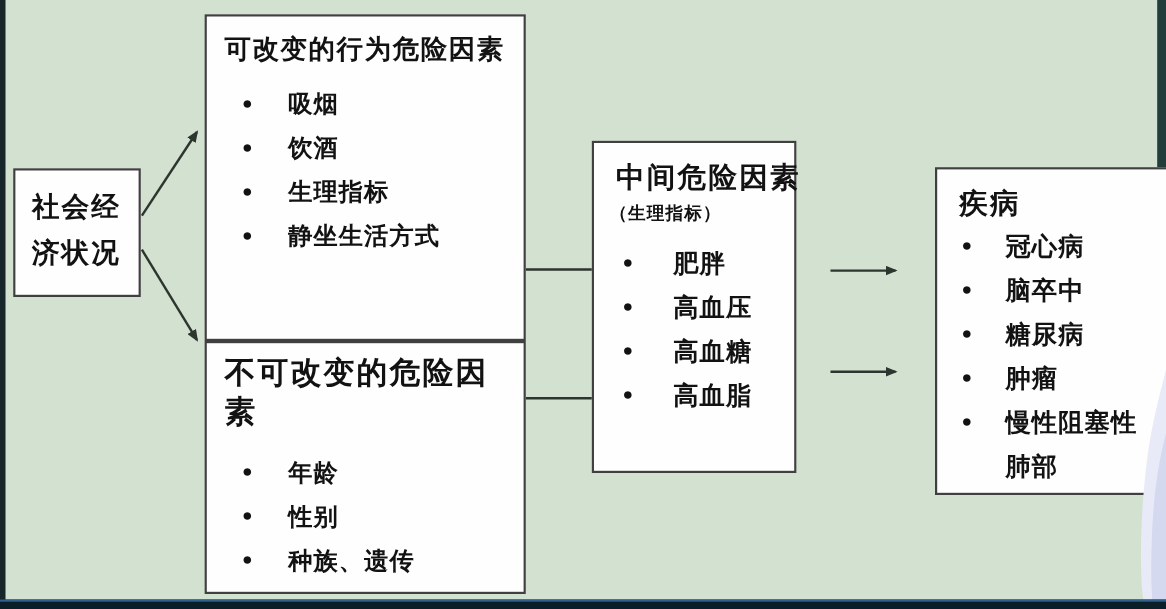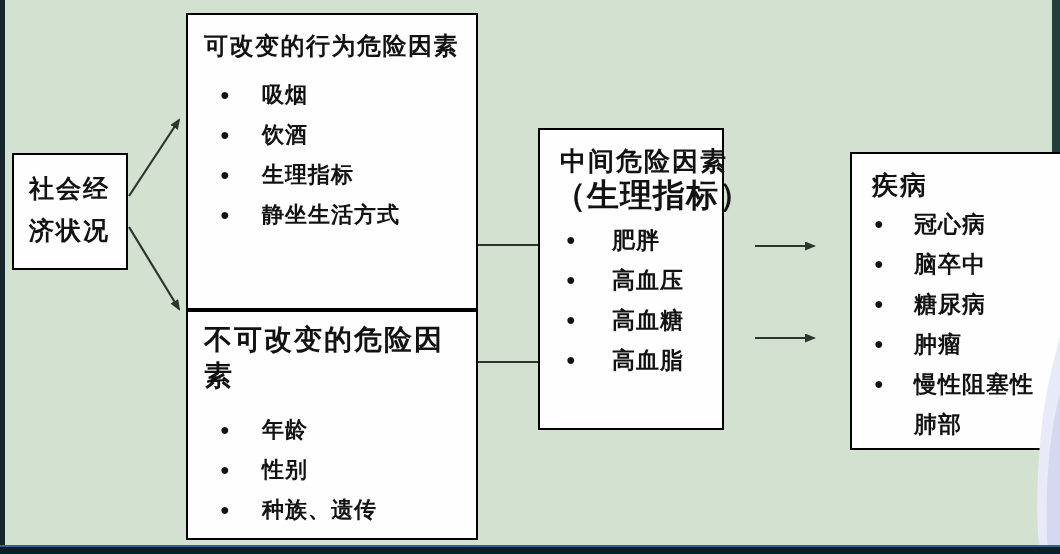--- a/index.html
+++ b/index.html
@@ -15,50 +15,50 @@
   .edge-right { position: absolute; right: 0; top: 0; width: 8px; height: 554px; background: #223d3c; }
   .bottom-bar { position: absolute; left: 0; bottom: 0; width: 1060px; height: 9px;
                 background: #0b1f29; border-top: 2px solid #33628f; z-index: 6; }
 
   .presenter { position: absolute; right: 0; top: 334px; width: 40px; height: 220px; z-index: 5; }
 
   .arrows { position: absolute; left: 0; top: 0; width: 1060px; height: 554px; z-index: 2; pointer-events: none; }
 
   .dbox {
     position: absolute; background: #fefefe;
-    border: 2px solid #000000; color: #121212; z-index: 3;
+    border: 2px solid #404040; color: #121212; z-index: 3;
     font-weight: bold;
   }
 
   
   .box-socio { left: 12px; top: 153px; width: 116px; height: 117px; padding: 12px 0 0 15px; }
   .box-socio .line { font-size: 25px; letter-spacing: 2px; line-height: 42px; white-space: nowrap; }
 
   .box-behav { left: 186px; top: 13px;  width: 292px; height: 297px; }
   .box-nonmod{ left: 186px; top: 310px; width: 292px; height: 230px; }
   .box-inter { left: 538px; top: 128px; width: 186px; height: 302px; }
   .box-dis   { left: 822px; top: 152px; width: 220px; height: 298px; margin-left: 28px; }
 
   .box-behav .title  { margin: 14px 8px 12px 16px; font-size: 24px; letter-spacing: 1.5px; line-height: 34px; }
   .box-nonmod .title { margin: 10px 8px 16px 16px; font-size: 28px; letter-spacing: 2px; line-height: 36px; font-family: Liberation Serif, serif; }
   .box-inter .title  { margin: 14px 4px 0 20px; font-size: 26px; letter-spacing: 2px; line-height: 34px; white-space: nowrap; }
-  .box-inter .subtitle { margin: 0 4px 8px 14px; font-size: 32px; letter-spacing: 1px; line-height: 34px; white-space: nowrap; }
+  .box-inter .subtitle { margin: 0 4px 8px 14px; font-size: 16px; letter-spacing: 1px; line-height: 34px; white-space: nowrap; }
   .box-dis .title    { margin: 14px 8px 2px 20px; font-size: 26px; letter-spacing: 2px; line-height: 34px; }
 
   .row { display: flex; align-items: center; min-height: 40px; }
   .row .dot { flex: 0 0 auto; font-size: 16px; line-height: 1; }
   .row .txt { font-size: 22px; letter-spacing: 1px; line-height: 40px; }
 
   .box-behav .row  { padding-left: 32px; }
   .box-behav .dot  { width: 42px; }
   .box-nonmod .row { padding-left: 32px; }
   .box-nonmod .dot { width: 42px; }
   .box-inter .row  { padding-left: 26px; }
   .box-inter .dot  { width: 46px; }
-  .box-inter .txt  { font-size: 23px; }
+  .box-inter .txt  { font-size: 23px; font-family: Liberation Serif, serif; }
   .box-dis .row    { padding-left: 22px; align-items: flex-start; }
   .box-dis .dot    { width: 40px; margin-top: 12px; }
   .box-dis .txt    { font-size: 23px; max-width: 134px; line-height: 40px; }
 </style>
 </head>
 <body>
 
 <div class="slide">
 
   <svg class="arrows" viewBox="0 0 1060 554">

